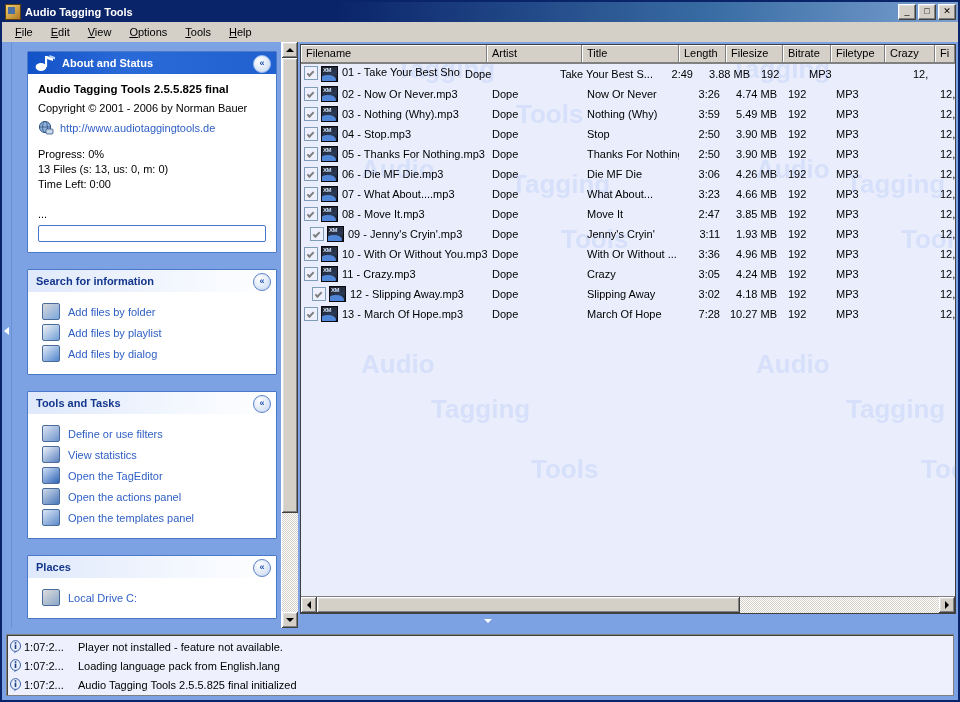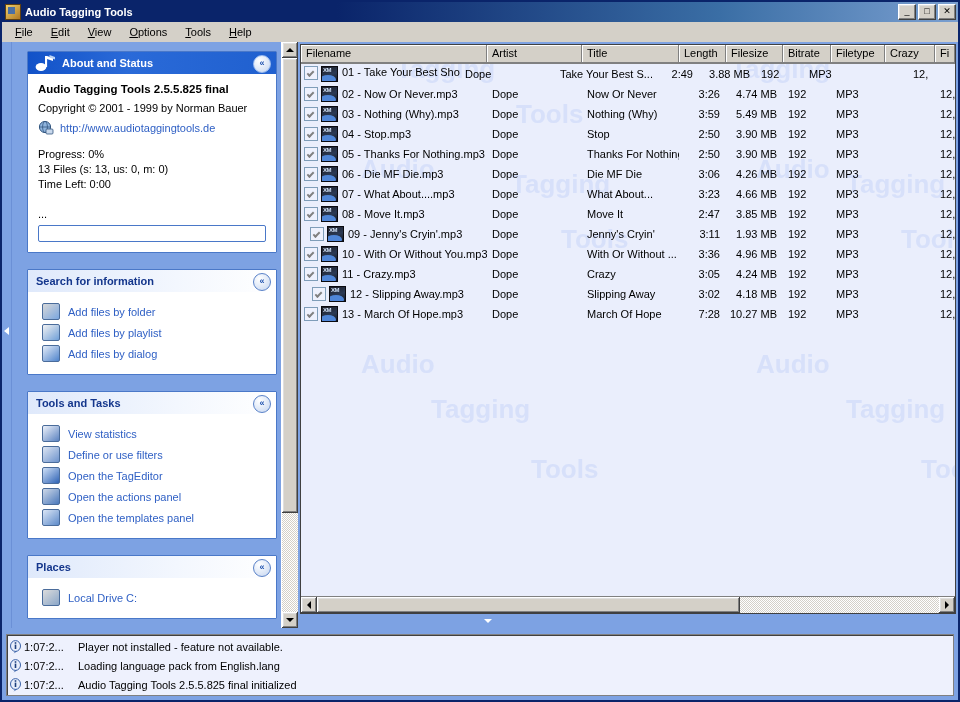--- a/index.html
+++ b/index.html
@@ -355,21 +355,21 @@
                   <ellipse cx="7" cy="12" rx="5.4" ry="4" fill="#ffffff"></ellipse>
                   <rect x="11" y="1" width="2.1" height="11" fill="#ffffff"></rect>
                   <path d="M13 1 L19 3 L19 6 L13 4 Z" fill="#ffffff"></path>
                   <path d="M15.5 0 L21 2 L21 4.5 L15.5 2.5 Z" fill="#bcd4f5"></path>
                 </svg></span>
               <span>About and Status</span>
               <span class="chev">«</span>
             </div>
             <div class="panel-body">
               <div class="about-title">Audio Tagging Tools 2.5.5.825 final</div>
-              <div class="about-copy">Copyright © 2001 - 1999 by Norman Bauer</div>
+              <div class="about-copy">Copyright © 2001 - 2006 by Norman Bauer</div>
               <div class="about-link-row">
                 <span class="mini-icon"><svg width="16" height="15" viewBox="0 0 16 15">
                     <circle cx="7" cy="7" r="5.6" fill="#8fb4dd" stroke="#33567f"></circle>
                     <ellipse cx="7" cy="7" rx="2.4" ry="5.6" fill="none" stroke="#33567f" stroke-width="0.8"></ellipse>
                     <line x1="1.6" y1="7" x2="12.4" y2="7" stroke="#33567f" stroke-width="0.8"></line>
                     <rect x="8" y="9" width="7" height="5" rx="1" fill="#c8d8ec" stroke="#33567f" stroke-width="0.8"></rect>
                   </svg></span>
                 <span class="about-link">http://www.audiotaggingtools.de</span>
               </div>
               <div class="status-lines">
@@ -401,26 +401,26 @@
               </div>
             </div>
           </div>
           <div class="panel">
             <div class="panel-head light">
               <span>Tools and Tasks</span>
               <span class="chev">«</span>
             </div>
             <div class="panel-body">
               <div class="link-row">
+                <span class="mini-icon" style="background: linear-gradient(140deg, rgb(221, 229, 242), rgb(109, 147, 205)); border: 1px solid rgb(74, 108, 155); border-radius: 2px;"></span>
+                <span class="lbl">Define or use filters</span>
+              </div>
+              <div class="link-row">
                 <span class="mini-icon" style="background: linear-gradient(140deg, rgb(238, 242, 250), rgb(90, 130, 192)); border: 1px solid rgb(74, 108, 155); border-radius: 2px;"></span>
                 <span class="lbl">View statistics</span>
-              </div>
-              <div class="link-row">
-                <span class="mini-icon" style="background: linear-gradient(140deg, rgb(221, 229, 242), rgb(109, 147, 205)); border: 1px solid rgb(74, 108, 155); border-radius: 2px;"></span>
-                <span class="lbl">Define or use filters</span>
               </div>
               <div class="link-row">
                 <span class="mini-icon" style="background: linear-gradient(140deg, rgb(207, 224, 247), rgb(47, 99, 181)); border: 1px solid rgb(74, 108, 155); border-radius: 2px;"></span>
                 <span class="lbl">Open the TagEditor</span>
               </div>
               <div class="link-row">
                 <span class="mini-icon" style="background: linear-gradient(140deg, rgb(207, 217, 232), rgb(74, 120, 187)); border: 1px solid rgb(74, 108, 155); border-radius: 2px;"></span>
                 <span class="lbl">Open the actions panel</span>
               </div>
               <div class="link-row">

